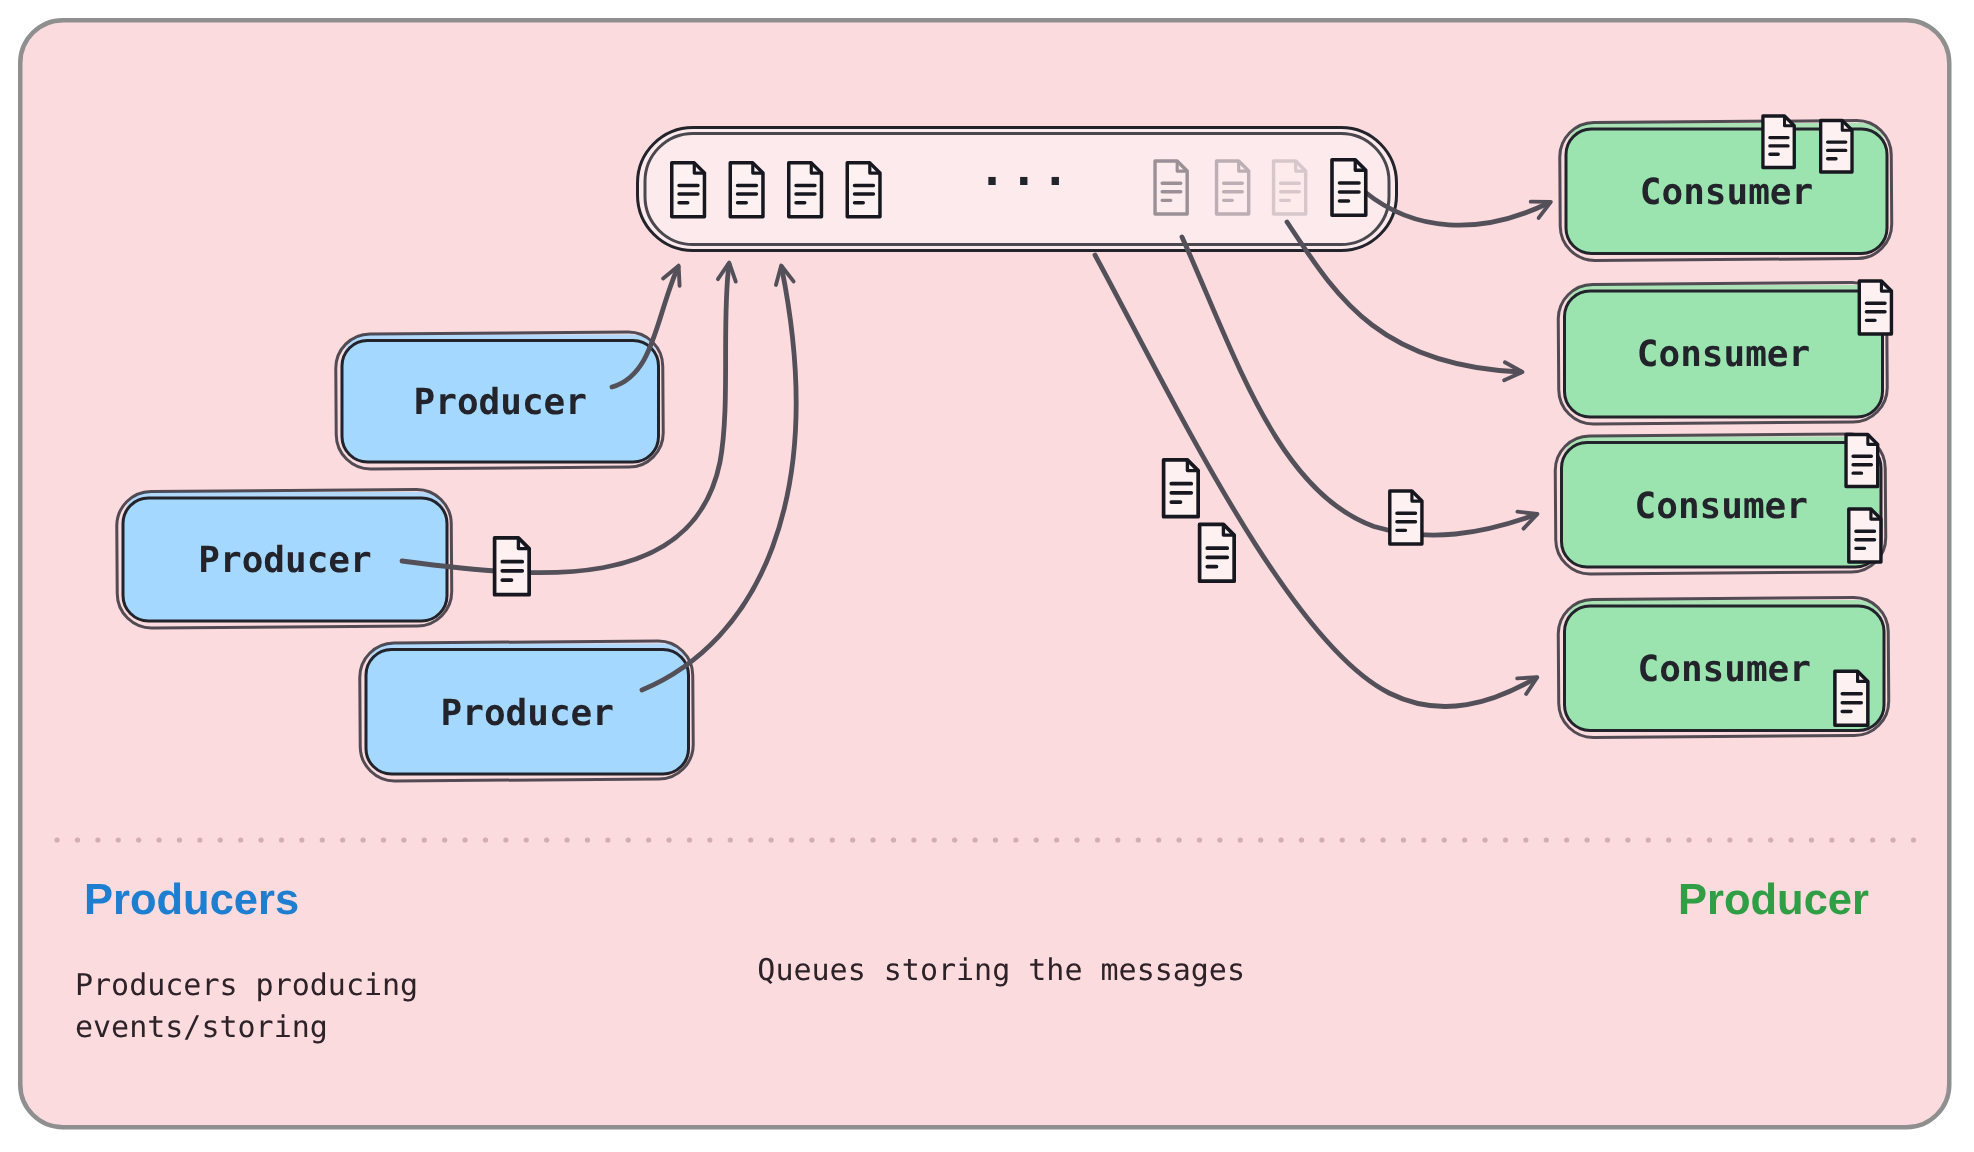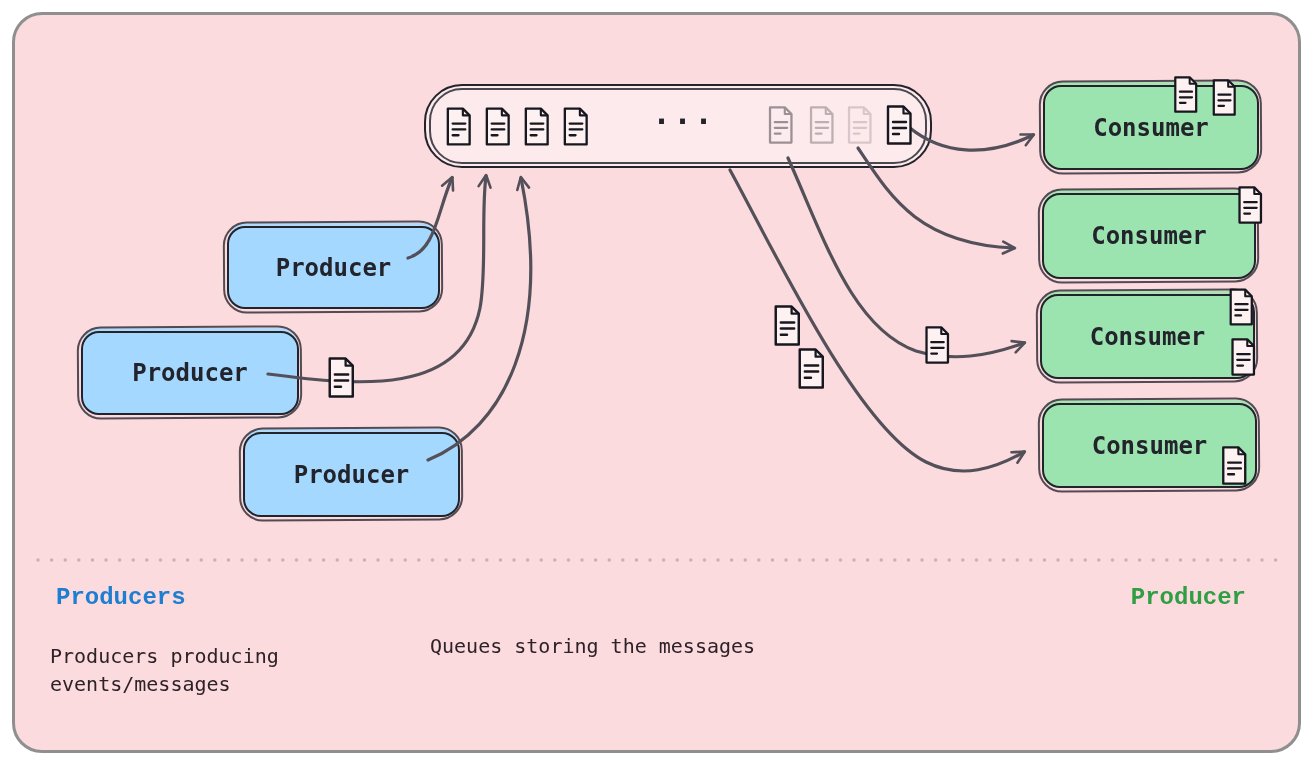--- a/index.html
+++ b/index.html
@@ -27,29 +27,29 @@
   .queue{position:absolute;left:424px;top:84px;width:508px;height:84px;
         background:#fdeaec;border:2.6px solid #23232b;border-radius:38px;box-sizing:border-box;}
   .queue::before{content:"";position:absolute;inset:2px 3px;
         border:2px solid rgba(35,35,43,.82);border-radius:33px;pointer-events:none;}
   .ellipsis{position:absolute;left:648px;top:96px;width:72px;height:44px;line-height:36px;
         text-align:center;font-weight:700;font-size:30px;letter-spacing:3px;color:#23232b;z-index:5;}
   
   .arrows{position:absolute;left:0;top:0;z-index:4;}
   .doc{position:absolute;z-index:6;}
   
-  .heading{position:absolute;font-family:Liberation Mono, monospace;font-weight:700;
-        font-size:24px;z-index:5;}
+  .heading{position:absolute;font-family:Liberation Sans, sans-serif;font-weight:700;
+        font-size:29px;z-index:5;}
   .h-producers{left:56px;top:584px;color:#1e7ed0;}
   .h-queue{left:460px;top:582px;width:300px;text-align:center;color:#1e1e24;}
   .h-consumers{left:1000px;top:584px;width:246px;text-align:right;color:#2f9e44;}
   .desc{position:absolute;font-size:20px;line-height:28px;color:#2d2228;
         white-space:pre-line;z-index:5;}
   .d-producers{left:50px;top:642px;width:320px;text-align:left;}
-  .d-queue{left:430px;top:632px;width:400px;text-align:left;}
+  .d-queue{left:430px;top:632px;width:400px;text-align:right;}
   .d-consumers{left:950px;top:633px;width:301px;text-align:right;}
 </style>
 </head>
 <body>
 
 <div class="stage">
 
   <div class="frame"></div>
 
   <div class="queue"></div>
@@ -158,19 +158,19 @@
     </svg>
   <svg class="doc" style="left:1227px;top:337px" width="32" height="40">
       <use href="#doc"></use>
     </svg>
   <svg class="doc" style="left:1217px;top:445px" width="34" height="41">
       <use href="#doc"></use>
     </svg>
 
   <div class="heading h-producers">Producers</div>
   <div class="desc d-producers">Producers producing
-events/messages</div>
+events/storing</div>
 
   <div class="desc d-queue">Queues storing the messages</div>
 
   <div class="heading h-consumers">Producer</div>
 
 </div>
 
 </body></html>

